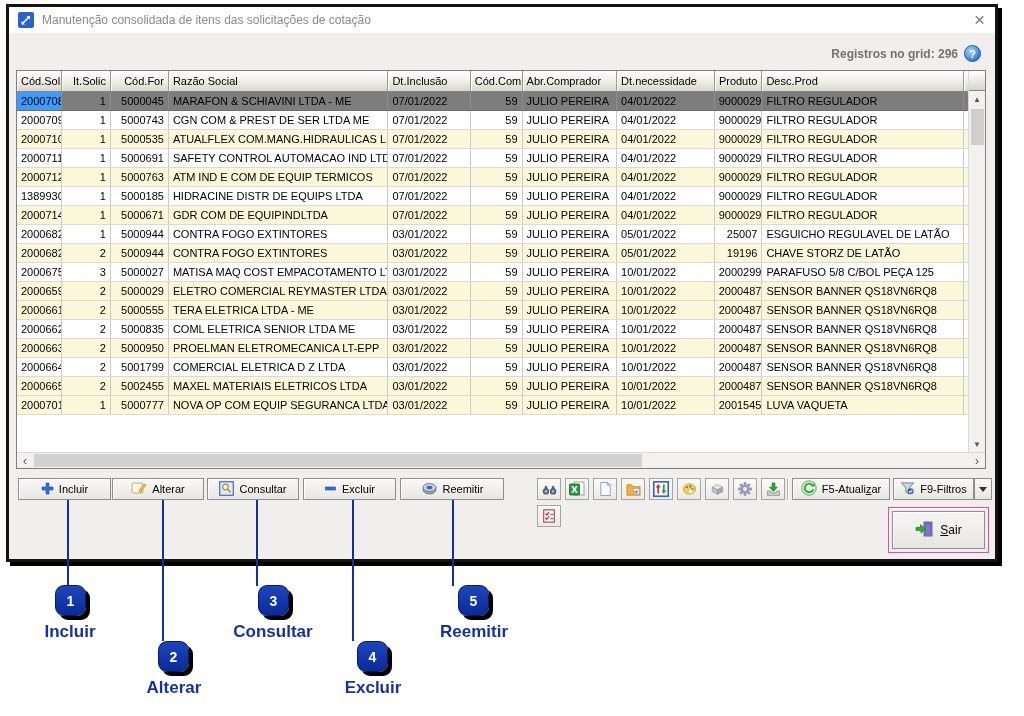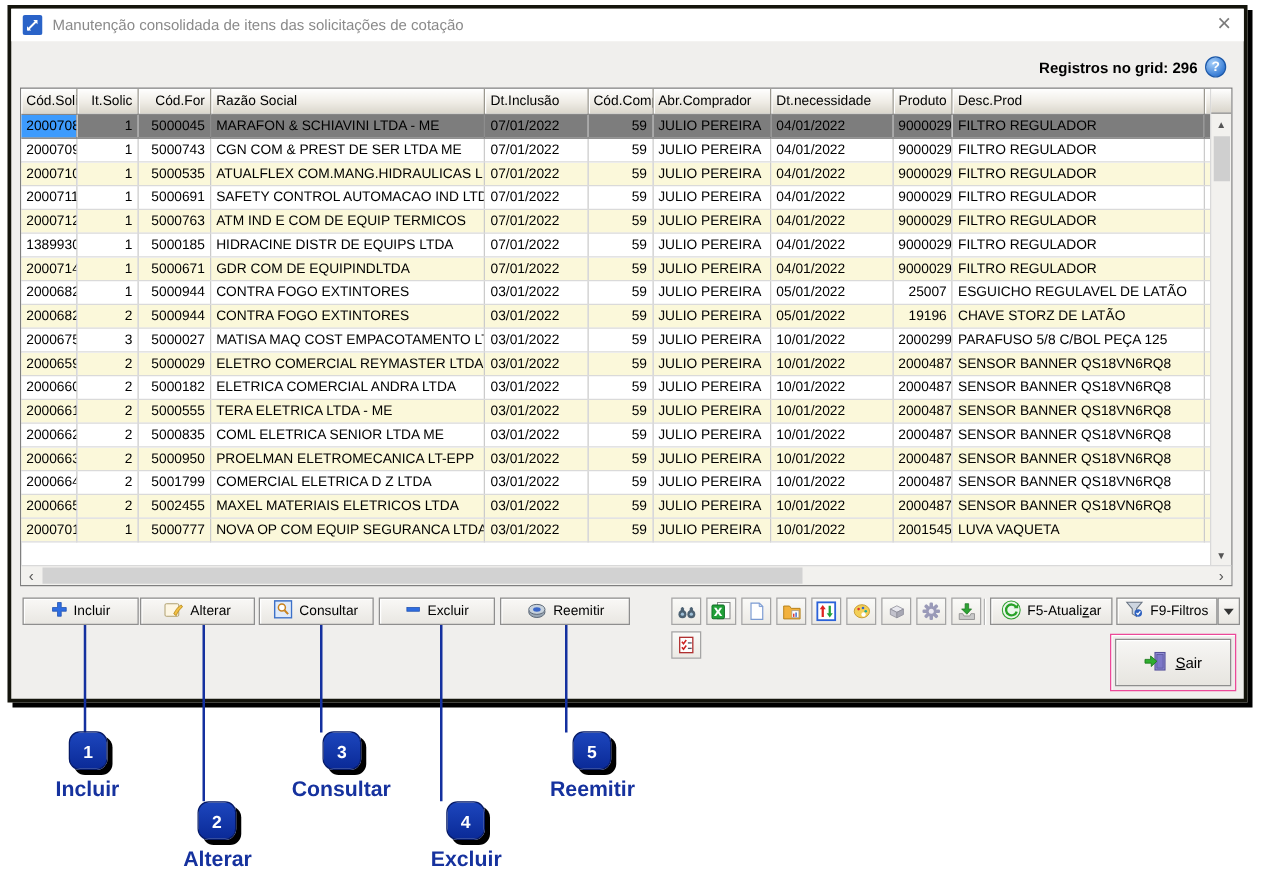--- a/index.html
+++ b/index.html
@@ -10,21 +10,21 @@
   .window { position:absolute; left:6px; top:4px; width:992px; height:558px;
             background:#f0efed; border:3px solid #14140c;
             box-shadow:4px 4px 0 #000; }
   .titlebar { position:absolute; left:0; top:0; right:0; height:26px; background:#fff;
               display:flex; align-items:center; padding-left:9px; }
   .title-icon { width:16px; height:16px; margin-right:8px; display:inline-flex; }
   .title-text { font-size:12px; color:#8a8a8a; }
   .close-x { position:absolute; right:10px; top:2px; font-size:19px; color:#7b7b7b; line-height:22px; cursor:default; }
 
   .records-row { position:absolute; right:14px; top:38px; display:flex; align-items:center; gap:6px; }
-  .records-label { font-size:12px; font-weight:bold; color:#000000; }
+  .records-label { font-size:12px; font-weight:bold; color:#737373; }
   .help-icon { width:17px; height:17px; border-radius:50%; border:1px solid #1a57a8;
                background:radial-gradient(circle at 35% 30%, #a7d0fa, #3b7fd6 70%, #2a63b4);
                color:#fff; font-size:11px; font-weight:bold; display:flex; align-items:center; justify-content:center; }
 
   
   .grid-frame { position:absolute; left:7px; top:63px; width:970px; height:399px;
                 border:1px solid #7f7f7f; background:#fff; display:flex; flex-direction:column; }
   .grid-main { display:flex; flex:1 1 auto; overflow:hidden; }
   .grid-scroll { width:951px; overflow:hidden; }
   table.grid { border-collapse:collapse; table-layout:fixed; width:967px; }
@@ -263,33 +263,20 @@
                   <td class="col-r">5000029</td>
                   <td class="col-l">ELETRO COMERCIAL REYMASTER LTDA</td>
                   <td class="col-l">03/01/2022</td>
                   <td class="col-r">59</td>
                   <td class="col-l">JULIO PEREIRA</td>
                   <td class="col-l">10/01/2022</td>
                   <td class="col-r">2000487</td>
                   <td class="col-l">SENSOR BANNER QS18VN6RQ8</td>
                   <td class="col-l"></td>
                 </tr>
-                <tr class="">
-                  <td class="col-r">2000660</td>
-                  <td class="col-r">2</td>
-                  <td class="col-r">5000182</td>
-                  <td class="col-l">ELETRICA COMERCIAL ANDRA LTDA</td>
-                  <td class="col-l">03/01/2022</td>
-                  <td class="col-r">59</td>
-                  <td class="col-l">JULIO PEREIRA</td>
-                  <td class="col-l">10/01/2022</td>
-                  <td class="col-r">2000487</td>
-                  <td class="col-l">SENSOR BANNER QS18VN6RQ8</td>
-                  <td class="col-l"></td>
-                </tr>
                 <tr class="alt">
                   <td class="col-r">2000661</td>
                   <td class="col-r">2</td>
                   <td class="col-r">5000555</td>
                   <td class="col-l">TERA ELETRICA LTDA - ME</td>
                   <td class="col-l">03/01/2022</td>
                   <td class="col-r">59</td>
                   <td class="col-l">JULIO PEREIRA</td>
                   <td class="col-l">10/01/2022</td>
                   <td class="col-r">2000487</td>

